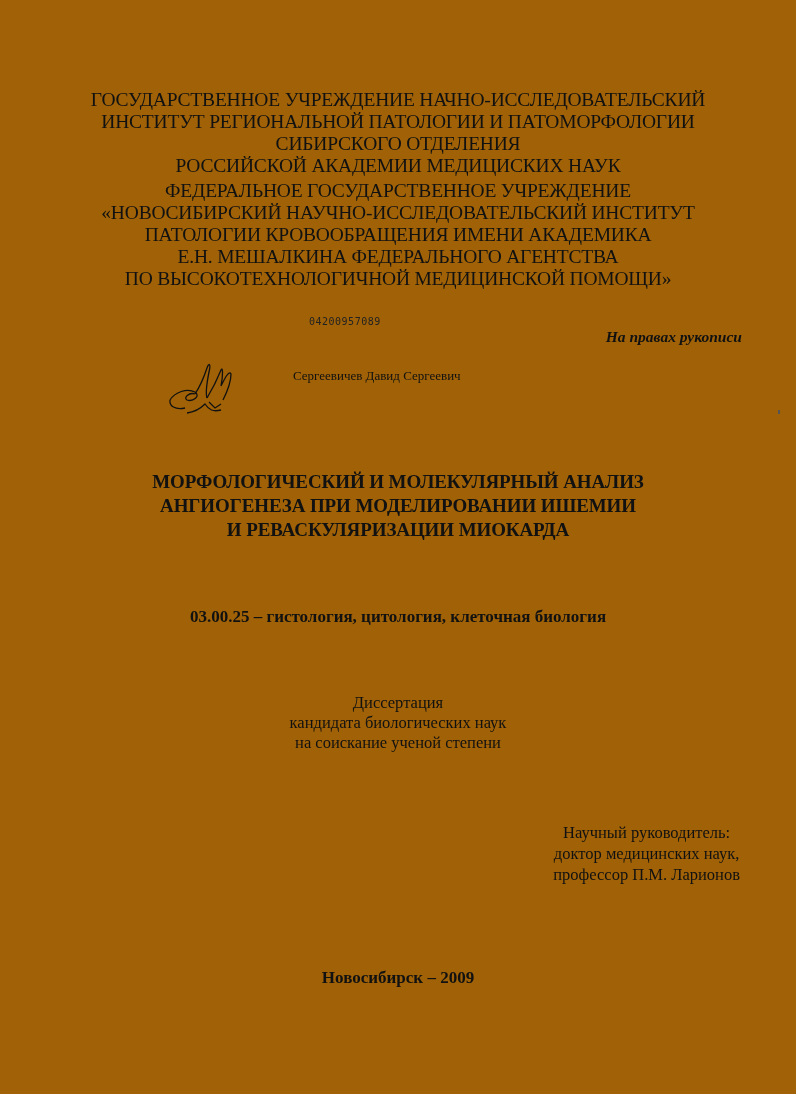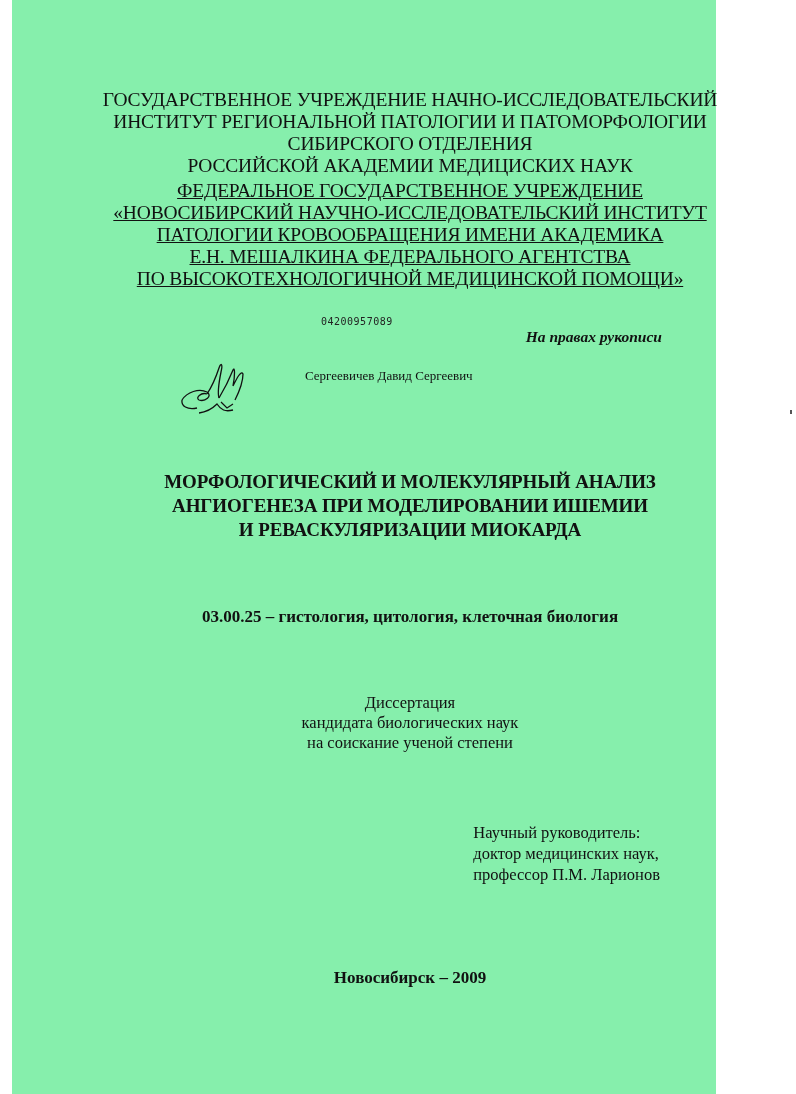--- a/index.html
+++ b/index.html
@@ -1,32 +1,32 @@
 <!DOCTYPE html>
 <html><head>
 <meta charset="utf-8">
 <style>
   html, body { margin: 0; padding: 0; background: #ffffff; }
   body { width: 796px; height: 1094px; position: relative; overflow: hidden;
          font-family: "Liberation Serif", "DejaVu Serif", serif; color: #111; }
-  .page { position: absolute; left: 12px; top: 0; width: 704px; height: 1094px; background: #86efac; }
+  .page { position: absolute; left: 0; top: 0; width: 796px; height: 1094px; background: #a16207; }
   .center { position: absolute; left: 60px; width: 676px; text-align: center; }
   .org1 { top: 89px; font-size: 19.5px; line-height: 22px; letter-spacing: -0.2px; }
-  .org2 { top: 180px; font-size: 19.5px; line-height: 22px; letter-spacing: -0.2px; text-decoration: underline; }
+  .org2 { top: 180px; font-size: 19.5px; line-height: 22px; letter-spacing: -0.2px; }
   .line { display: block; white-space: nowrap; }
   .code { position: absolute; left: 309px; top: 316px; font-family: "DejaVu Sans Mono", monospace;
           font-size: 10px; letter-spacing: 0.5px; color: #222; }
   .rights { position: absolute; right: 54px; top: 328px; font-style: italic; font-weight: bold;
             font-size: 15.5px; }
   .author { position: absolute; left: 293px; top: 368px; font-weight: normal; font-size: 13px; }
   .signature { position: absolute; left: 165px; top: 358px; width: 95px; height: 65px; }
   .title { top: 470px; font-weight: bold; font-size: 19px; line-height: 24px; letter-spacing: -0.1px; }
   .spec { top: 607px; font-weight: bold; font-size: 17px; }
   .diss { top: 693px; font-size: 16.5px; line-height: 20px; }
-  .advisor { position: absolute; right: 56px; top: 822px; text-align: left; font-size: 16.5px; line-height: 21px; }
+  .advisor { position: absolute; right: 56px; top: 822px; text-align: center; font-size: 16.5px; line-height: 21px; }
   .advisor .line { white-space: nowrap; }
   .city { top: 968px; font-weight: bold; font-size: 17px; }
   .speck { position: absolute; left: 778px; top: 410px; width: 2px; height: 4px; background: #555; }
 </style>
 </head>
 <body>
 
 <div class="page">
 
   <div class="center org1">

